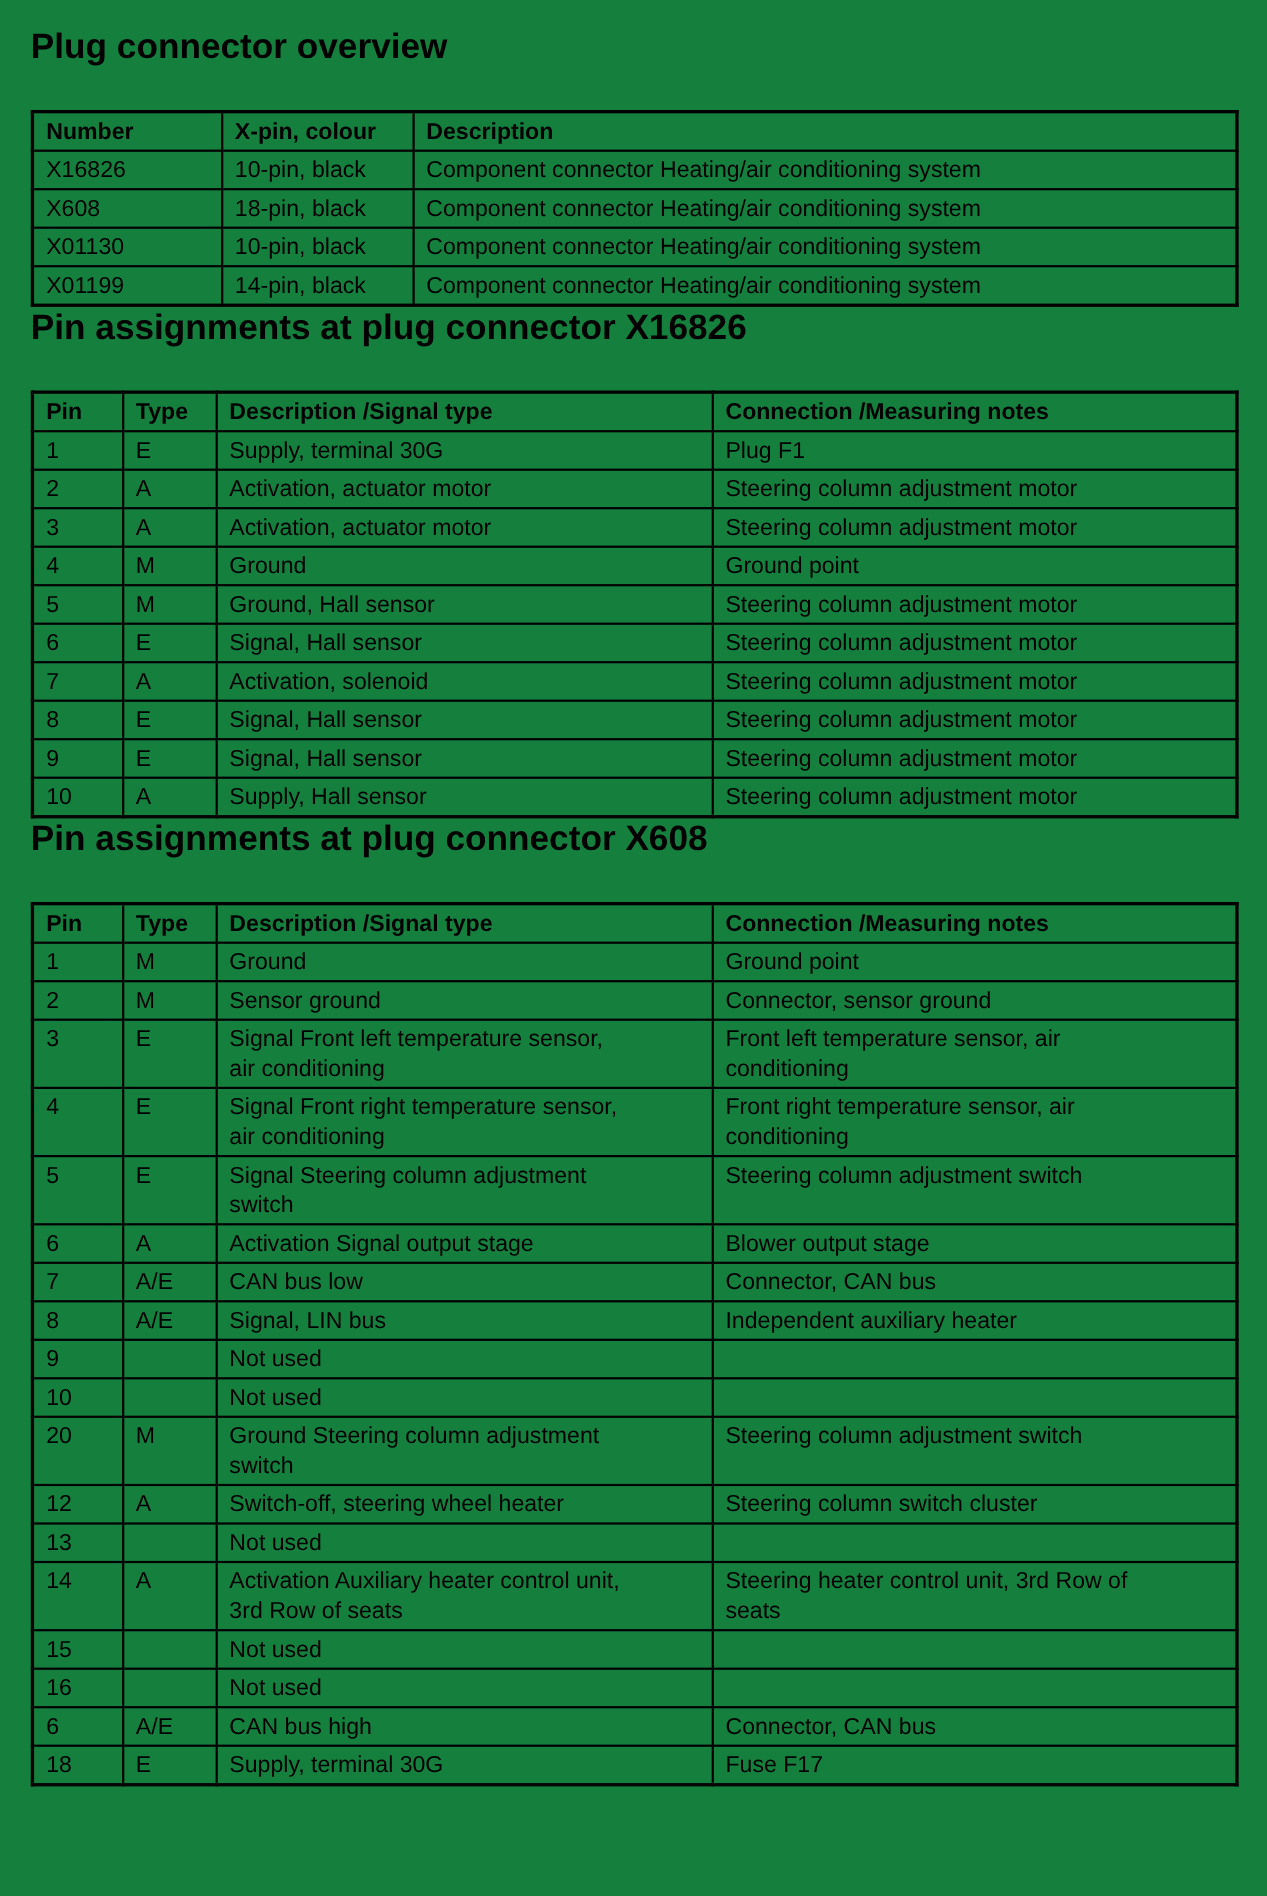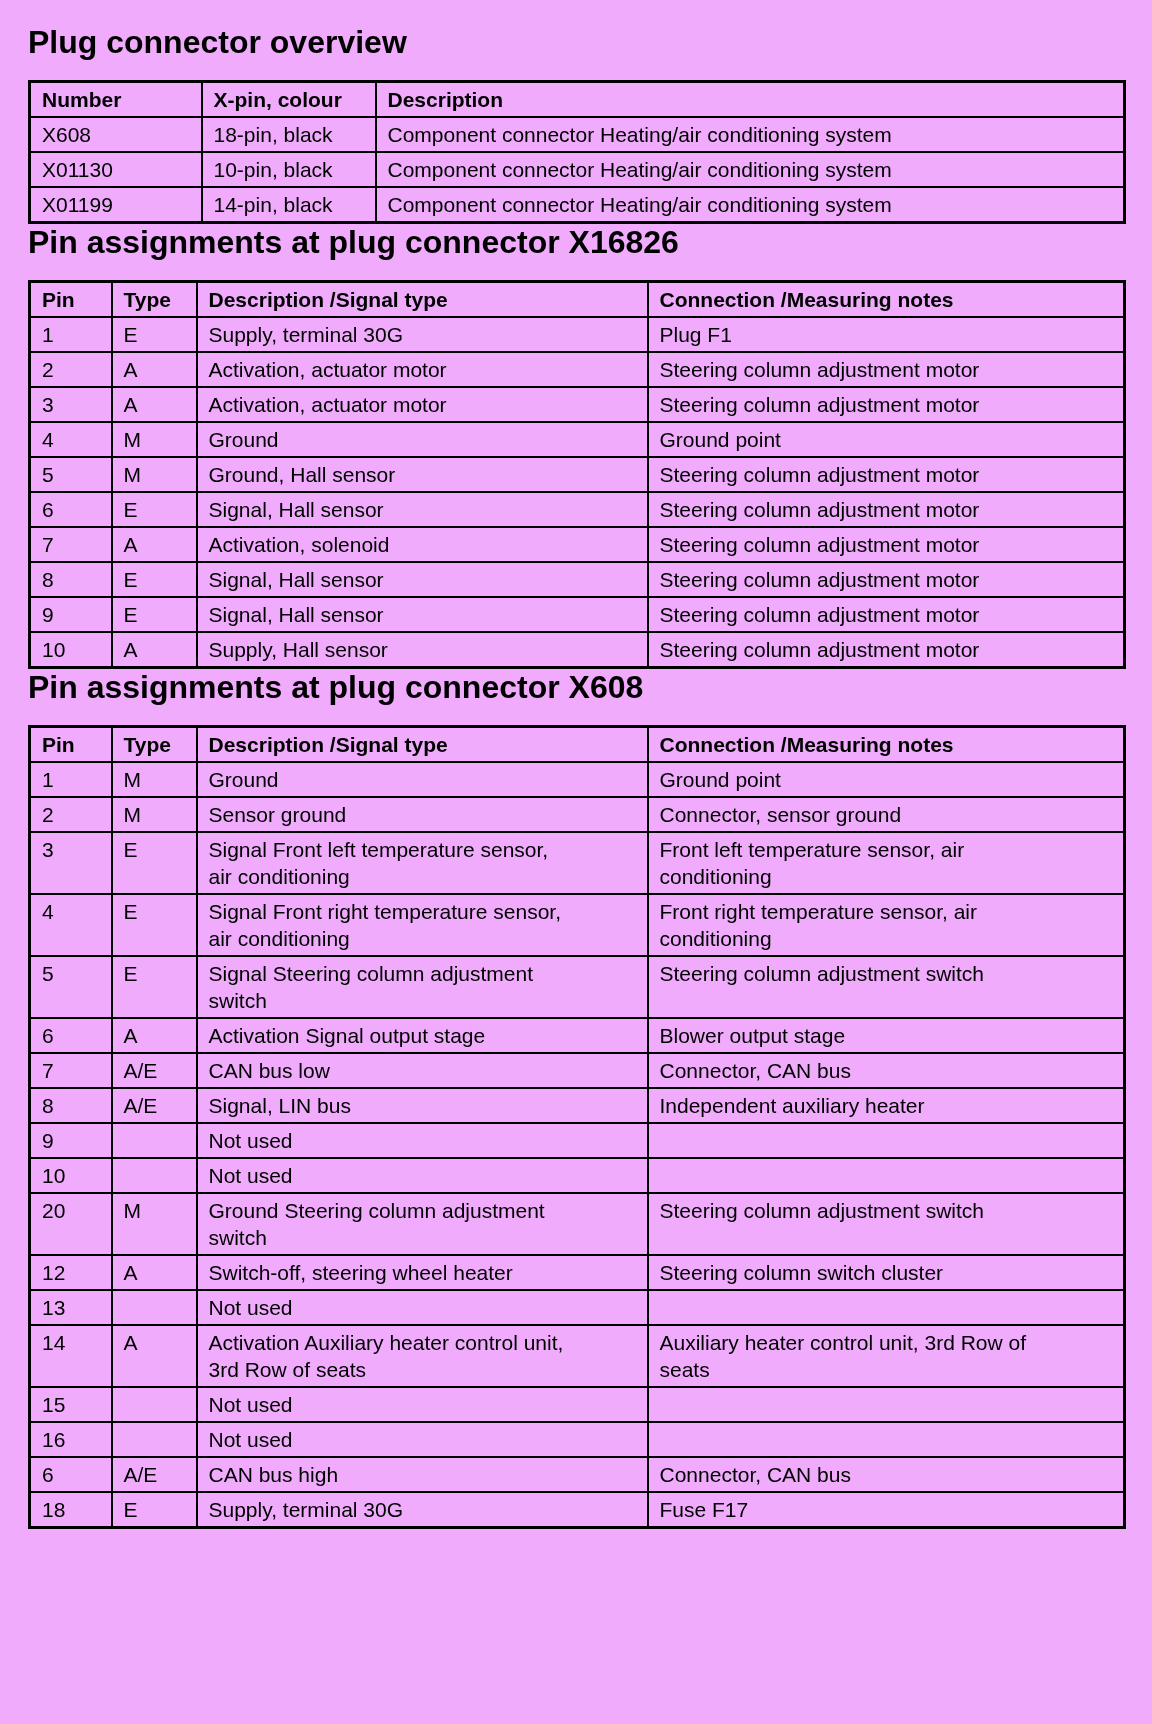--- a/index.html
+++ b/index.html
@@ -12,34 +12,34 @@
     width: 1152px;
     height: 1724px;
     font-family: "Liberation Sans", sans-serif;
     color: #000000;
     overflow: hidden;
   }
   .page {
     width: 1152px;
     height: 1724px;
     padding: 24px 29px 0 28px;
-    background: #f0abfc;
+    background: #15803d;
   }
   h1.section-title {
     margin: 0;
     font-size: 32px;
     line-height: 36px;
     font-weight: bold;
     color: #000000;
   }
   table.doc-table {
     border-collapse: collapse;
     table-layout: fixed;
     width: 1095px;
-    margin-top: 20px;
+    margin-top: 40px;
     border: 3px solid #000000;
   }
   table.doc-table th,
   table.doc-table td {
     border: 2px solid #000000;
     font-size: 21px;
     line-height: 27px;
     padding: 3px 10px 3px 11px;
     text-align: left;
     vertical-align: top;
@@ -65,20 +65,25 @@
       </colgroup>
       <thead>
           <tr>
             <th>Number</th>
             <th>X-pin, colour</th>
             <th>Description</th>
           </tr>
         </thead>
       <tbody>
           <tr>
+            <td>X16826</td>
+            <td>10-pin, black</td>
+            <td>Component connector Heating/air conditioning system</td>
+          </tr>
+          <tr>
             <td>X608</td>
             <td>18-pin, black</td>
             <td>Component connector Heating/air conditioning system</td>
           </tr>
           <tr>
             <td>X01130</td>
             <td>10-pin, black</td>
             <td>Component connector Heating/air conditioning system</td>
           </tr>
           <tr>
@@ -272,21 +277,21 @@
             <td>13</td>
             <td></td>
             <td>Not used</td>
             <td></td>
           </tr>
           <tr>
             <td>14</td>
             <td>A</td>
             <td>Activation Auxiliary heater control unit,
 3rd Row of seats</td>
-            <td>Auxiliary heater control unit, 3rd Row of
+            <td>Steering heater control unit, 3rd Row of
 seats</td>
           </tr>
           <tr>
             <td>15</td>
             <td></td>
             <td>Not used</td>
             <td></td>
           </tr>
           <tr>
             <td>16</td>

